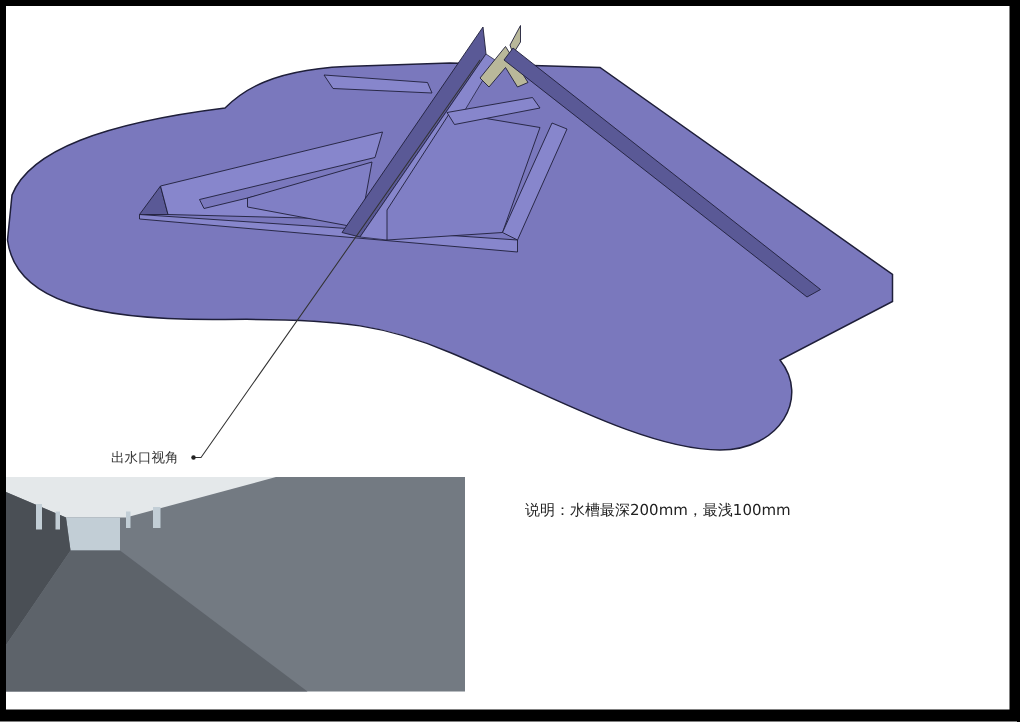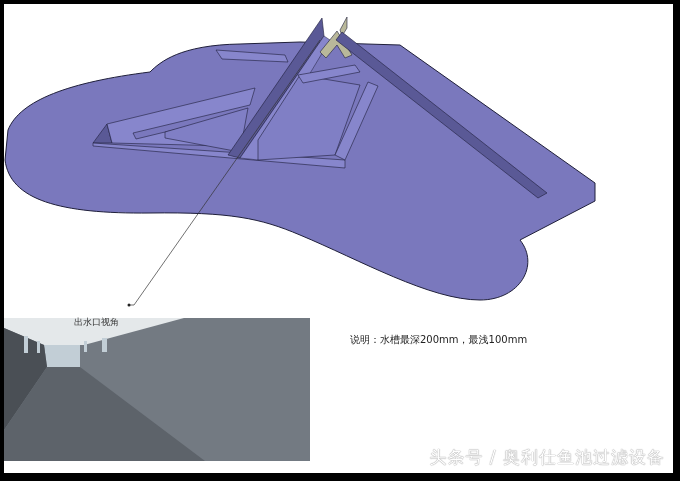--- a/index.html
+++ b/index.html
@@ -1,20 +1,20 @@
 <!DOCTYPE html>
 <html><head>
 <meta charset="utf-8">
 <style>
   html, body { margin:0; padding:0; }
   body { width:680px; height:481px; background:#000; position:relative; overflow:hidden;
          font-family:"DejaVu Sans", sans-serif; }
   .frame { position:absolute; left:4px; top:4px; width:669px; height:469px; background:#fff; overflow:hidden; }
   svg { position:absolute; left:0; top:0; }
-  .label { position:absolute; font-size:9px; color:#333; white-space:nowrap;margin-top:17px; }
+  .label { position:absolute; font-size:9px; color:#333; white-space:nowrap; }
   .note { position:absolute; font-size:10px; color:#222; white-space:nowrap; }
   .watermark { position:absolute; right:8px; bottom:4px; font-size:17px; color:#fff;
                letter-spacing:1px; text-shadow:0 0 1px #999, 0 0 1px #999; white-space:nowrap; }
 </style>
 </head>
 <body>
 
 <div class="frame">
   <svg width="669" height="469" viewBox="4 4 669 469">
 
@@ -50,14 +50,13 @@
       <polygon points="4,328 44,345 47,367 4,430" fill="#4a4f55"></polygon>
       <polygon points="47,367 80,367 205,461 4,461 4,430" fill="#5d636a"></polygon>
       <rect x="24" y="336" width="4" height="17" fill="#c2ced6"></rect>
       <rect x="37" y="341" width="3" height="12" fill="#c2ced6"></rect>
       <rect x="84" y="341" width="3" height="11" fill="#c2ced6"></rect>
       <rect x="102" y="338" width="5" height="14" fill="#c2ced6"></rect>
     </g>
   </svg>
   <div class="label" style="left:70px;top:295px;">出水口视角</div>
   <div class="note" style="left:346px;top:329px;">说明：水槽最深200mm，最浅100mm</div>
-  <div class="watermark">头条号 / 奥利仕鱼池过滤设备</div>
 </div>
 
 </body></html>

